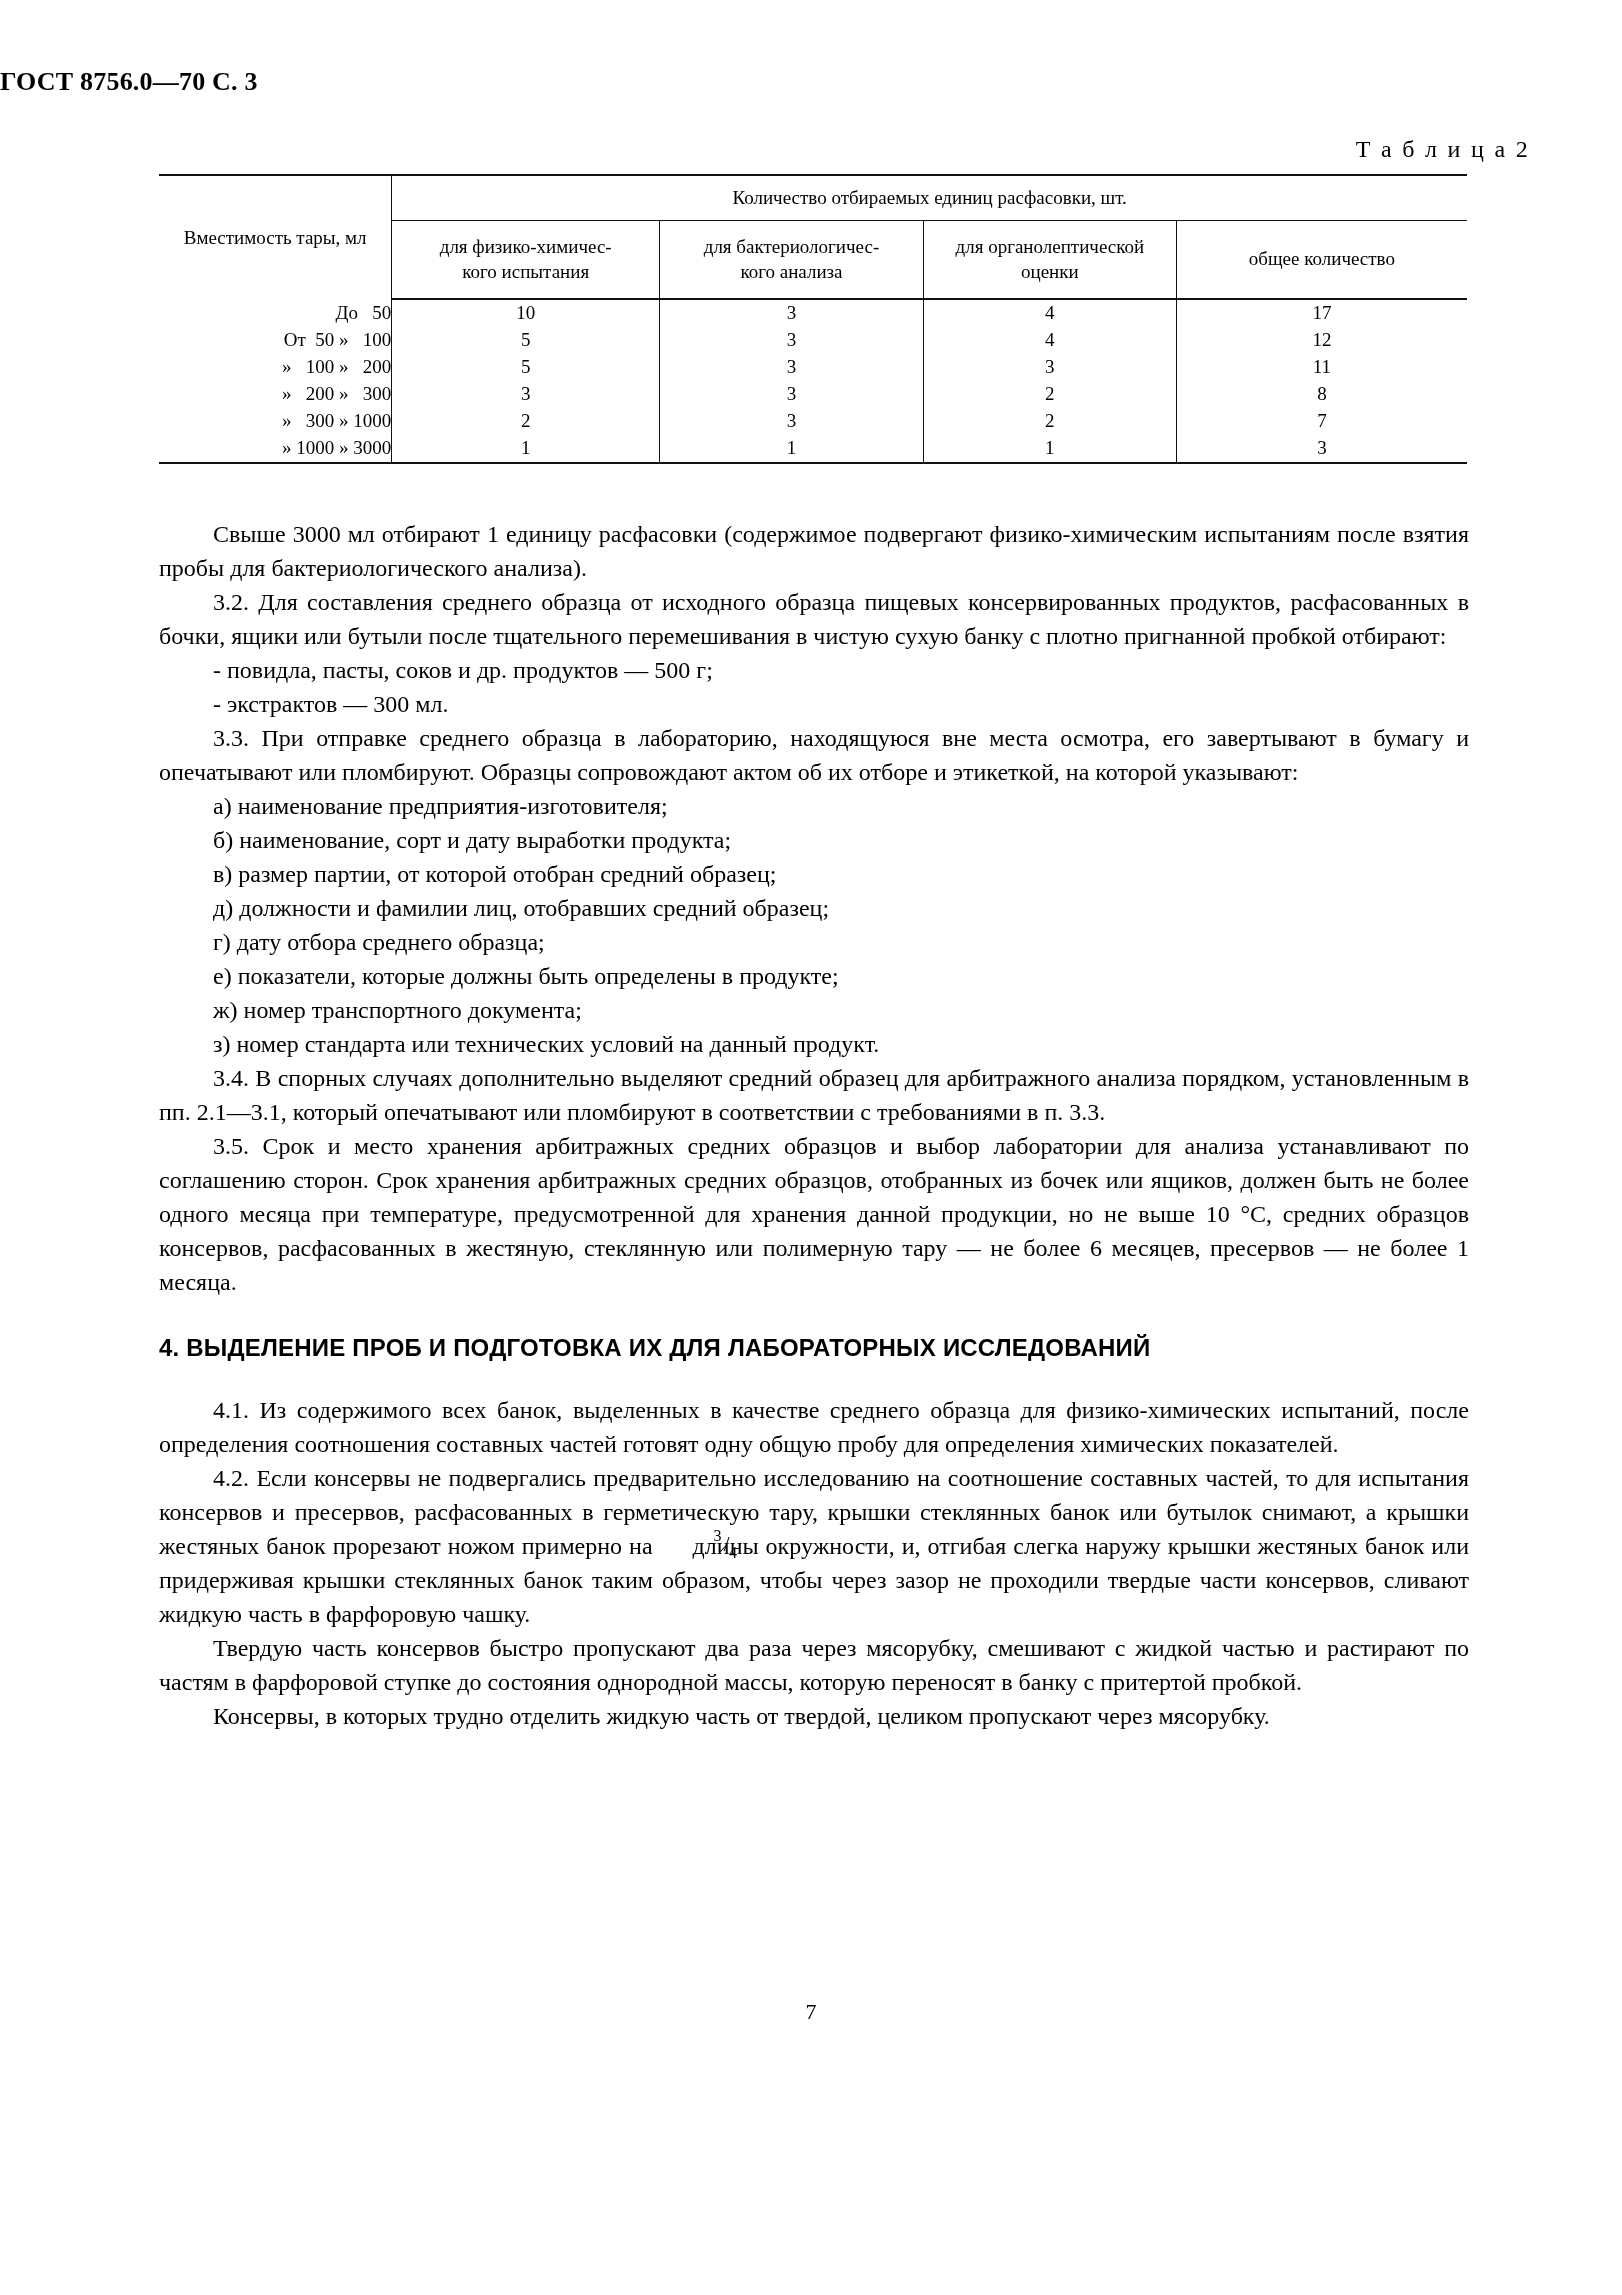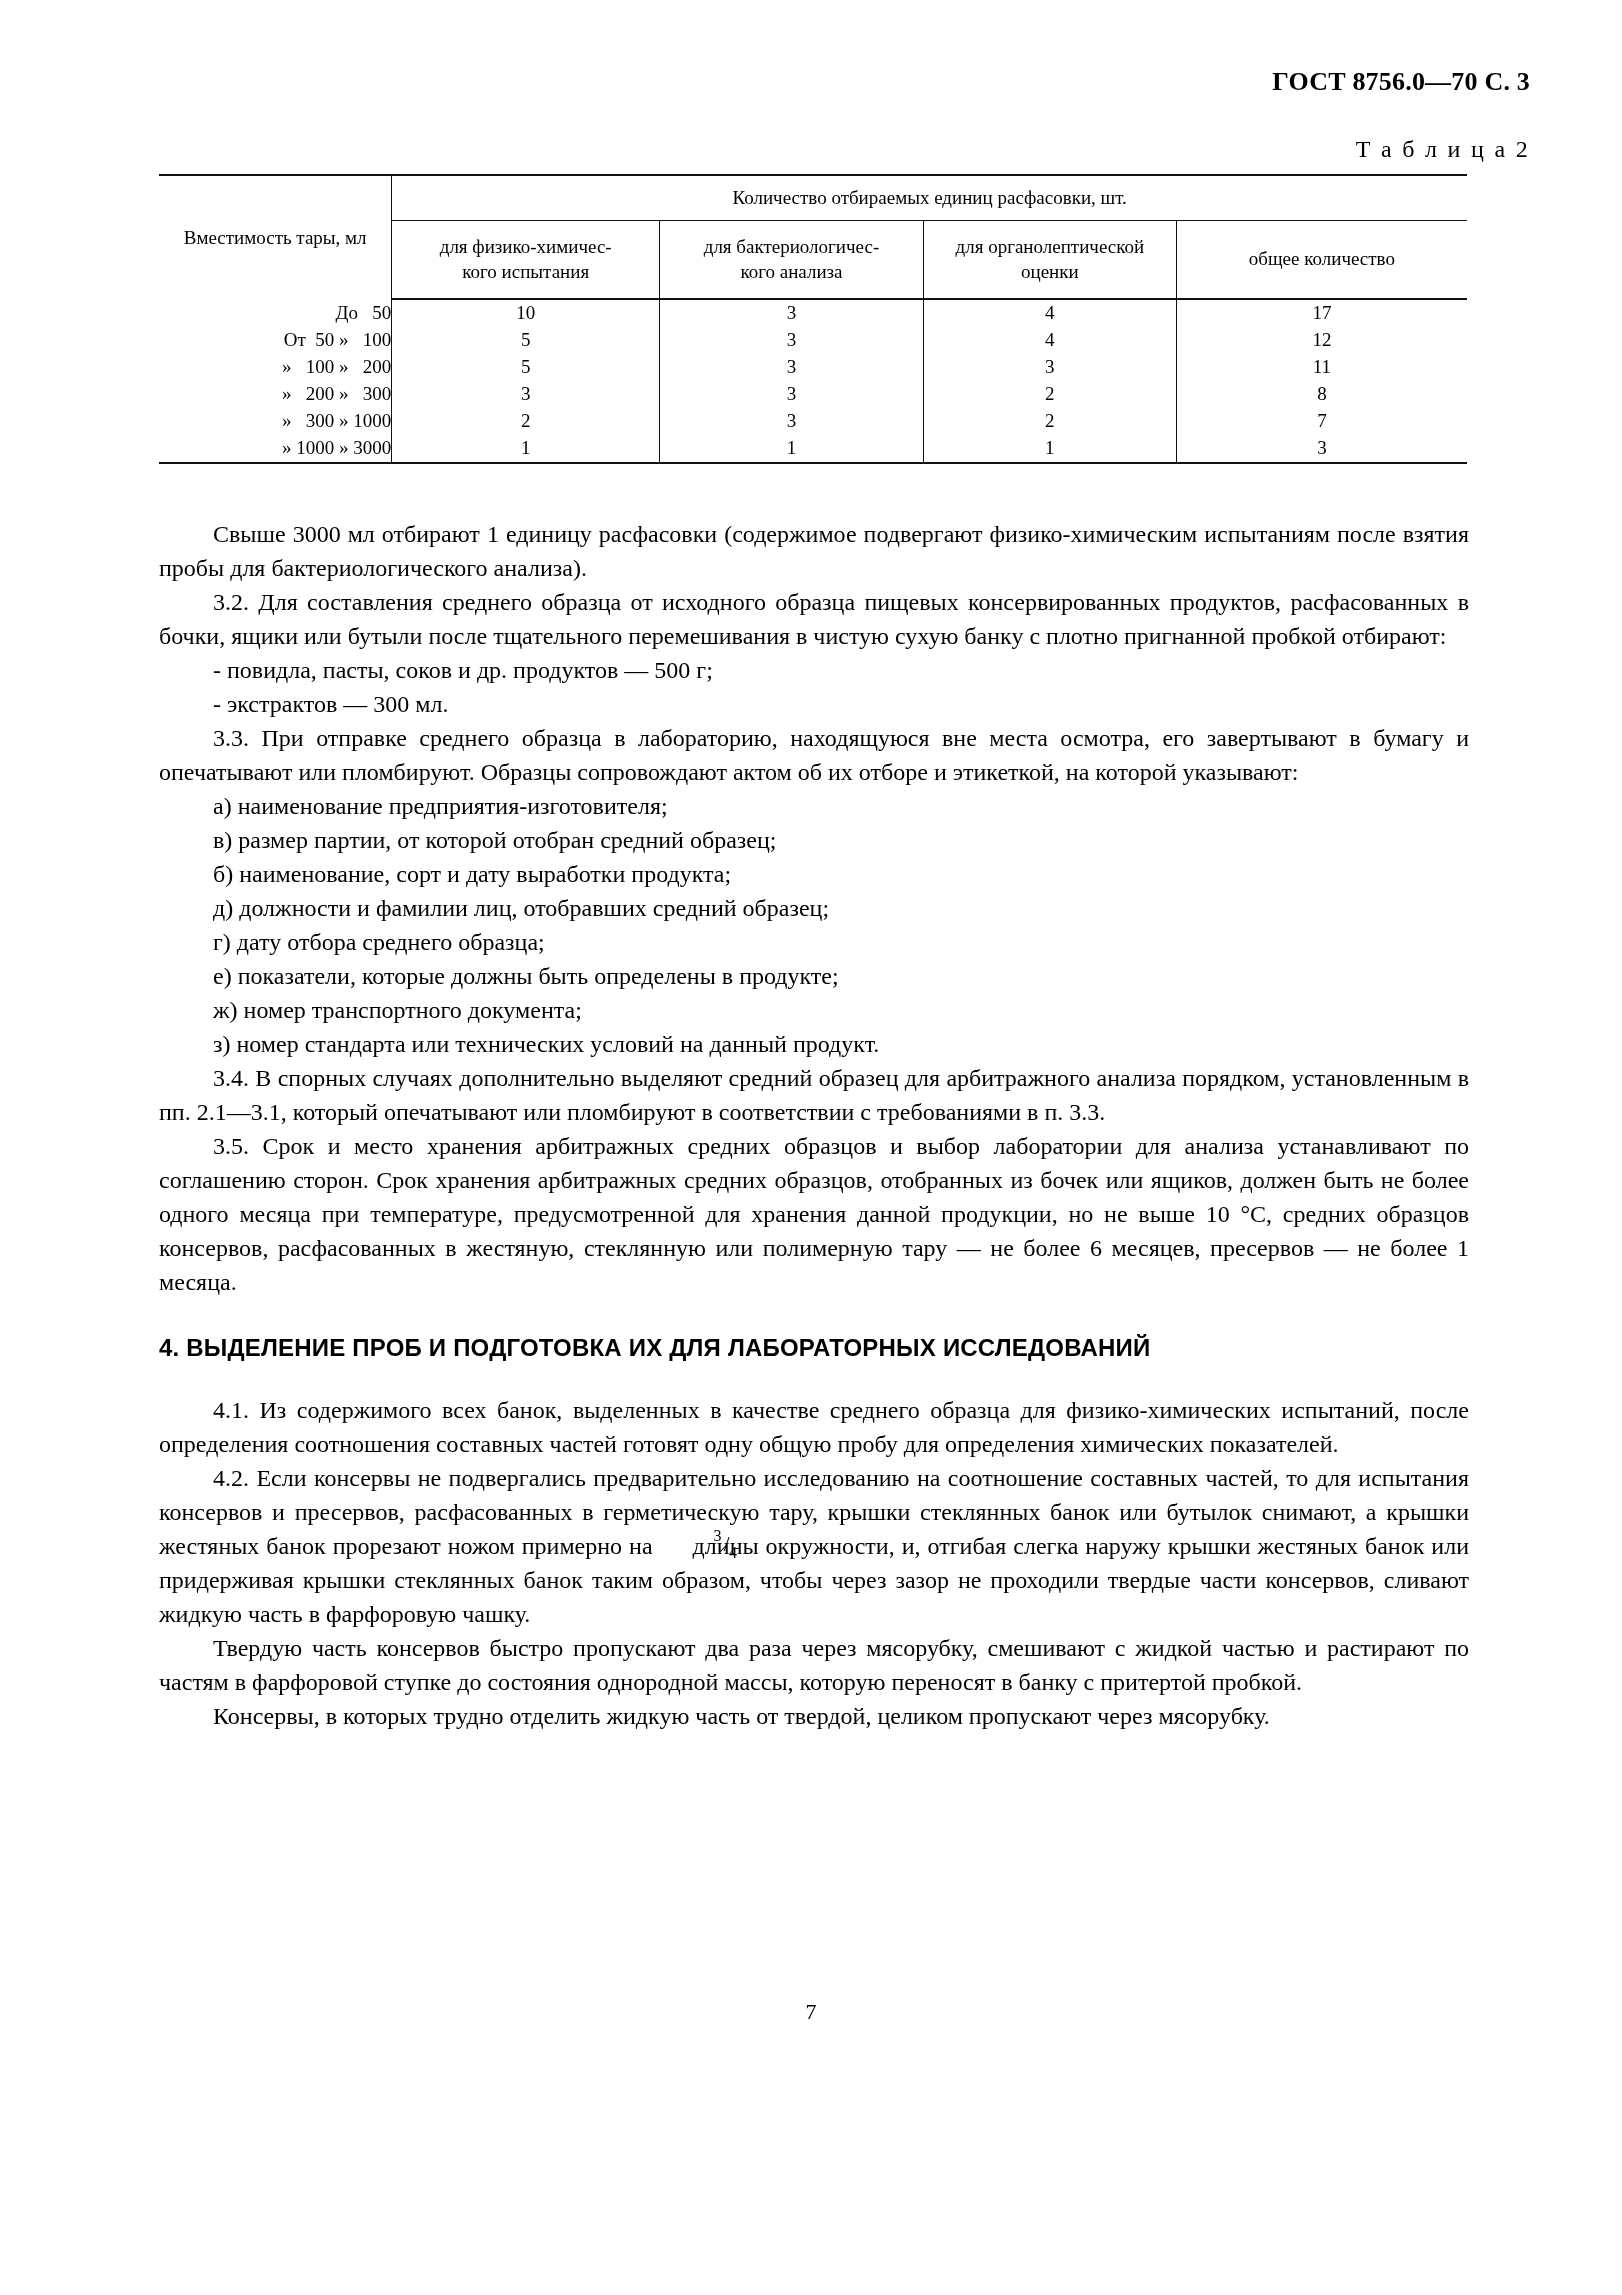--- a/index.html
+++ b/index.html
@@ -22,21 +22,21 @@
     box-sizing: border-box;
     padding: 0;
     overflow: hidden;
   }
   
   .running-header {
     position: absolute;
     top: 67px;
     left: 0;
     right: 92px;
-    text-align: right;
+    text-align: left;
     font-size: 26px;
     font-weight: bold;
     letter-spacing: 0.2px;
   }
   
   .table-caption {
     position: absolute;
     top: 136px;
     right: 92px;
     font-size: 24px;
@@ -256,22 +256,22 @@
     <p class="para">Свыше 3000 мл отбирают 1 единицу расфасовки (содержимое подвергают физико-химическим испытаниям после взятия пробы для бактериологического анализа).</p>
 
     <p class="para">3.2. Для составления среднего образца от исходного образца пищевых консервированных продуктов, расфасованных в бочки, ящики или бутыли после тщательного перемешивания в чистую сухую банку с плотно пригнанной пробкой отбирают:</p>
 
     <p class="para dash">- повидла, пасты, соков и др. продуктов — 500 г;</p>
     <p class="para dash">- экстрактов — 300 мл.</p>
 
     <p class="para">3.3. При отправке среднего образца в лабораторию, находящуюся вне места осмотра, его завертывают в бумагу и опечатывают или пломбируют. Образцы сопровождают актом об их отборе и этикеткой, на которой указывают:</p>
 
     <p class="para letter">а)  наименование предприятия-изготовителя;</p>
+    <p class="para letter">б)  наименование, сорт и дату выработки продукта;</p>
     <p class="para letter">в)  размер партии, от которой отобран средний образец;</p>
-    <p class="para letter">б)  наименование, сорт и дату выработки продукта;</p>
     <p class="para letter">д)  должности и фамилии лиц, отобравших средний образец;</p>
     <p class="para letter">г)  дату отбора среднего образца;</p>
     <p class="para letter">е)  показатели, которые должны быть определены в продукте;</p>
     <p class="para letter">ж)  номер транспортного документа;</p>
     <p class="para letter">з)  номер стандарта или технических условий на данный продукт.</p>
 
     <p class="para">3.4. В спорных случаях дополнительно выделяют средний образец для арбитражного анализа порядком, установленным в пп. 2.1—3.1, который опечатывают или пломбируют в соответствии с требованиями в п. 3.3.</p>
 
     <p class="para">3.5. Срок и место хранения арбитражных средних образцов и выбор лаборатории для анализа устанавливают по соглашению сторон. Срок хранения арбитражных средних образцов, отобранных из бочек или ящиков, должен быть не более одного месяца при температуре, предусмотренной для хранения данной продукции, но не выше 10 °C, средних образцов консервов, расфасованных в жестяную, стеклянную или полимерную тару — не более 6 месяцев, пресервов — не более 1 месяца.</p>
 

